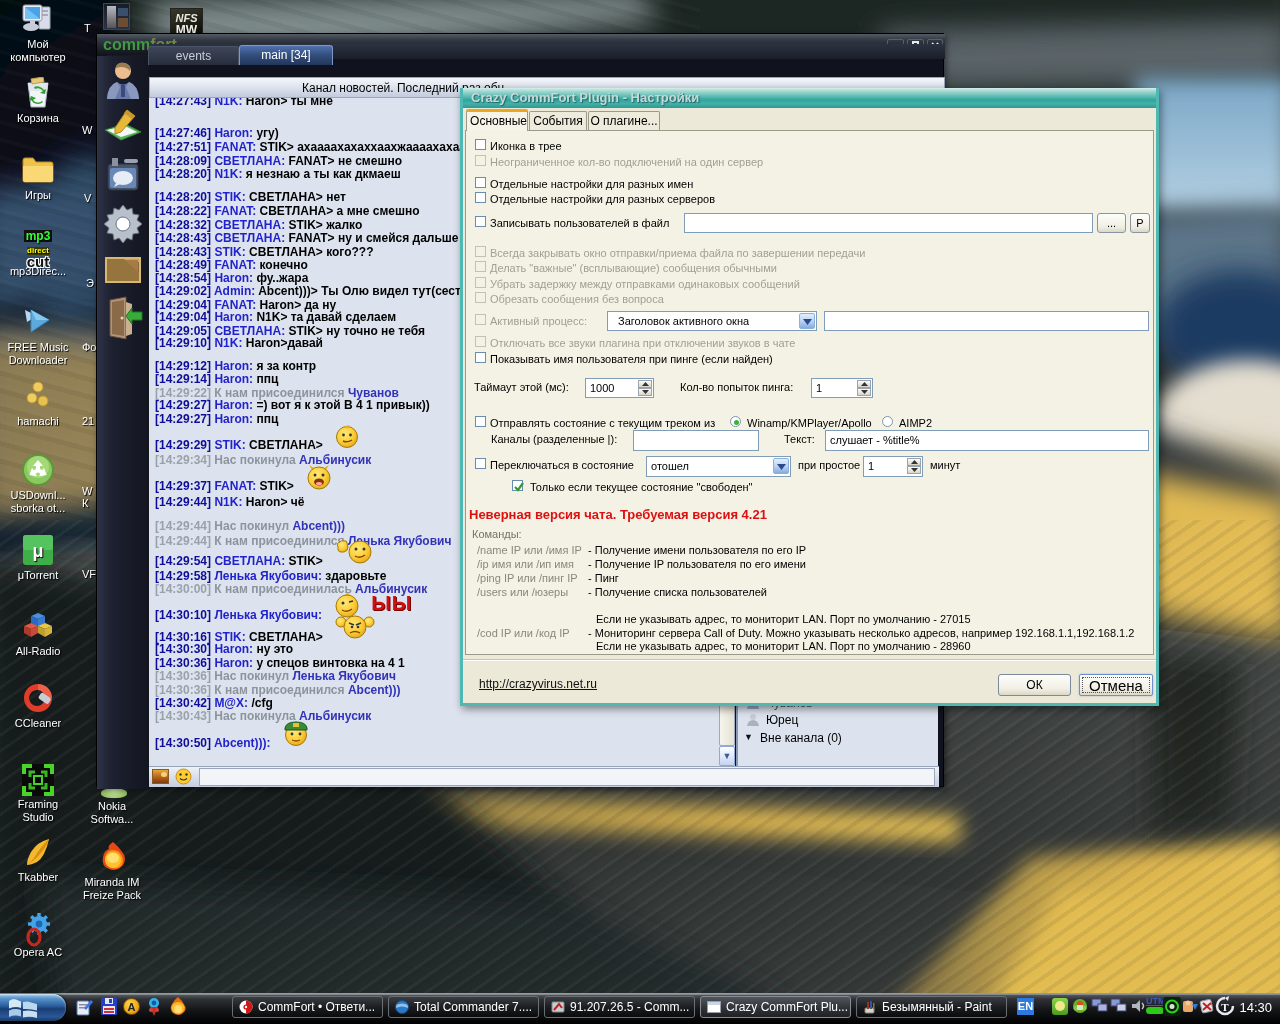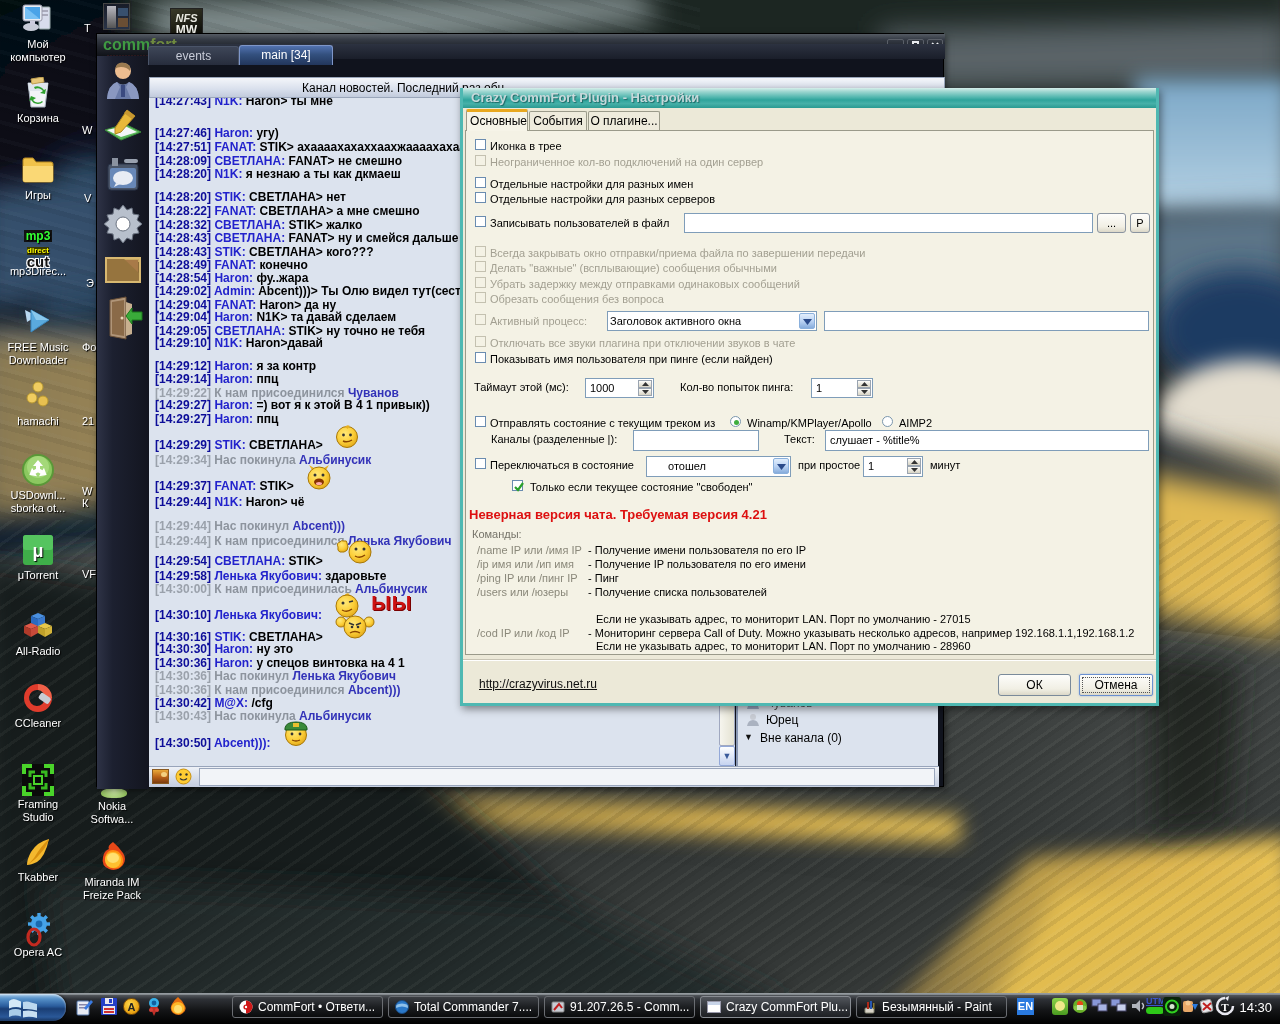--- a/index.html
+++ b/index.html
@@ -504,21 +504,21 @@
       <i class="cb cbd" style="left:9px;top:115px"></i>
         <span class="lb lbd" style="left:24px;top:116px">Всегда закрывать окно отправки/приема файла по завершении передачи</span>
       <i class="cb cbd" style="left:9px;top:130px"></i>
         <span class="lb lbd" style="left:24px;top:131px">Делать "важные" (всплывающие) сообщения обычными</span>
       <i class="cb cbd" style="left:9px;top:146px"></i>
         <span class="lb lbd" style="left:24px;top:147px">Убрать задержку между отправками одинаковых сообщений</span>
       <i class="cb cbd" style="left:9px;top:161px"></i>
         <span class="lb lbd" style="left:24px;top:162px">Обрезать сообщения без вопроса</span>
       <i class="cb cbd" style="left:9px;top:183px"></i>
         <span class="lb lbd" style="left:24px;top:184px">Активный процесс:</span>
-      <div class="fld" style="left:141px;top:180px;width:210px;height:20px;line-height:18px;padding-left:2px">Заголовок активного окна<div class="car">
+      <div class="fld" style="left:141px;top:180px;width:210px;height:20px;line-height:18px;padding-left:10px">Заголовок активного окна<div class="car">
             <svg width="9" height="6" viewBox="0 0 9 6">
               <path d="M0 0 L9 0 L4.5 6 Z" fill="#2a4a8a"></path>
             </svg>
           </div></div>
       <div class="fld" style="left:358px;top:180px;width:325px;height:20px"></div>
       <i class="cb cbd" style="left:9px;top:205px"></i>
         <span class="lb lbd" style="left:24px;top:206px">Отключать все звуки плагина при отключении звуков в чате</span>
       <i class="cb" style="left:9px;top:221px"></i>
         <span class="lb" style="left:24px;top:222px">Показывать имя пользователя при пинге (если найден)</span>
       <span class="lb" style="left:8px;top:250px">Таймаут этой (мс):</span>
@@ -552,21 +552,21 @@
       <i class="rad radon" style="left:264px;top:285px"></i>
         <span class="lb" style="left:281px;top:286px">Winamp/KMPlayer/Apollo</span>
       <i class="rad" style="left:416px;top:285px"></i>
         <span class="lb" style="left:433px;top:286px">AIMP2</span>
       <span class="lb" style="left:25px;top:302px">Каналы (разделенные |):</span>
       <div class="fld" style="left:167px;top:299px;width:126px;height:21px"></div>
       <span class="lb" style="left:318px;top:302px">Текст:</span>
       <div class="fld" style="left:359px;top:299px;width:324px;height:21px;line-height:19px;padding-left:4px">слушает - %title%</div>
       <i class="cb" style="left:9px;top:327px"></i>
         <span class="lb" style="left:24px;top:328px">Переключаться в состояние</span>
-      <div class="fld" style="left:180px;top:325px;width:145px;height:21px;line-height:19px;padding-left:21px">отошел<div class="car">
+      <div class="fld" style="left:180px;top:325px;width:145px;height:21px;line-height:19px;padding-left:4px">отошел<div class="car">
             <svg width="9" height="6" viewBox="0 0 9 6">
               <path d="M0 0 L9 0 L4.5 6 Z" fill="#2a4a8a"></path>
             </svg>
           </div></div>
       <span class="lb" style="left:332px;top:328px">при простое</span>
       <div class="fld" style="left:397px;top:325px;width:60px;height:21px;line-height:18px;padding-left:4px">1<div class="spn">
             <div class="su">
               <svg width="7" height="4" viewBox="0 0 7 4">
                 <path d="M0 4 L7 4 L3.5 0 Z" fill="#333"></path>
               </svg>
@@ -609,21 +609,21 @@
           <span>/cod IP или /код IP</span>
           <b>- Мониторинг сервера Call of Duty. Можно указывать несколько адресов, например 192.168.1.1,192.168.1.2</b>
         </div>
       <div class="cm" style="top:509px">
           <b style="left:130px">Если не указывать адрес, то мониторит LAN. Порт по умолчанию - 28960</b>
         </div>
     </div>
     <div class="abs" style="left:0;top:571px;width:693px;height:44px;background:#ece9d8;border-top:1px solid #c8c4b4;box-shadow:inset 0 1px 0 #fff">
       <div class="abs" style="left:16px;top:17px;color:#101010;text-decoration:underline;font-size:12px">http://crazyvirus.net.ru</div>
       <div class="abs" style="left:535px;top:14px;width:73px;height:22px;background:linear-gradient(180deg,#fdfdfb 0%,#f1efe4 70%,#dcd8c8 100%);border:1px solid #7a8a9a;border-radius:3px;font-size:12px;text-align:center;line-height:21px">ОК</div>
-      <div class="abs" style="left:616px;top:14px;width:74px;height:22px;background:linear-gradient(180deg,#fdfdfb 0%,#f1efe4 70%,#dcd8c8 100%);border:1px solid #6a90d0;border-radius:2px;box-shadow:0 0 2px rgba(122,160,224,.7);font-size:12px;text-align:center;line-height:21px"><div class="abs" style="left:2px;top:2px;right:2px;bottom:2px;border:1px dotted #555"></div>Отмена</div>
+      <div class="abs" style="left:616px;top:14px;width:74px;height:22px;background:linear-gradient(180deg,#fdfdfb 0%,#f1efe4 70%,#dcd8c8 100%);border:1px solid #6a90d0;border-radius:2px;box-shadow:0 0 2px rgba(122,160,224,.7);font-size:15px;text-align:center;line-height:21px"><div class="abs" style="left:2px;top:2px;right:2px;bottom:2px;border:1px dotted #555"></div>Отмена</div>
     </div>
   </div>
   <div id="taskbar">
     <div class="abs" style="left:0;top:0;width:1280px;height:2px;background:#aab2b6;opacity:.5"></div>
     <div class="abs" style="left:-8px;top:1px;width:74px;height:27px;border-radius:0 13px 13px 0;background:linear-gradient(180deg,#9fc6e8 0%,#5590c8 18%,#2a5c9c 45%,#1a3e74 55%,#2a5898 85%,#16335e 100%);box-shadow:inset 0 1px 2px rgba(255,255,255,.6),1px 0 3px rgba(0,0,0,.6)">
       <svg width="34" height="24" viewBox="0 0 34 24" style="position:absolute;left:15px;top:1px">
           <g>
             <path d="M2 6 Q6 3 9 4.5 L14 6.5 L14 13 Q9 11 2 13.5 Z" fill="#d4e8f6"></path>
             <path d="M16 7 Q21 6 24 7.5 L30 9 L30 15.5 Q24 13.5 16 14 Z" fill="#bcd8ee"></path>
             <path d="M2 15.5 Q8 13 14 15 L14 21.5 Q8 19.5 2 22 Z" fill="#a8cce8"></path>

